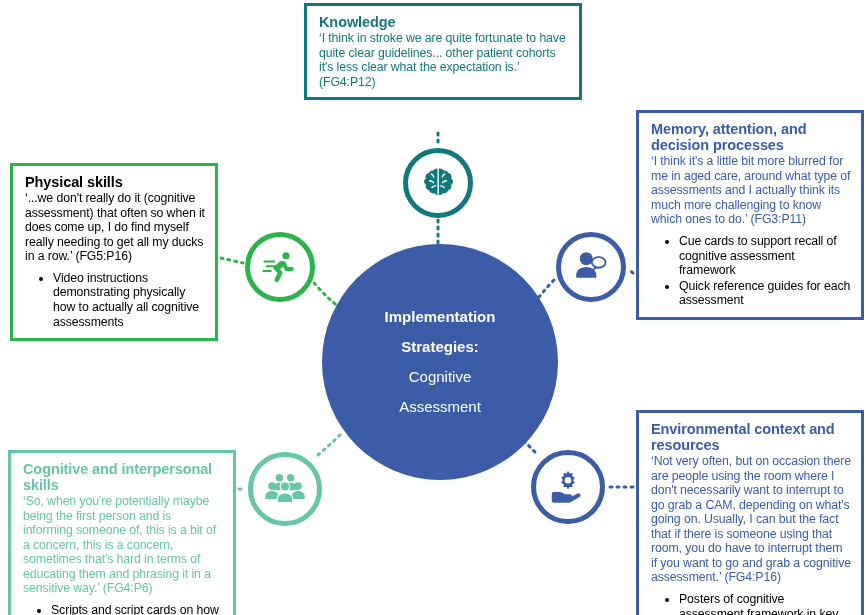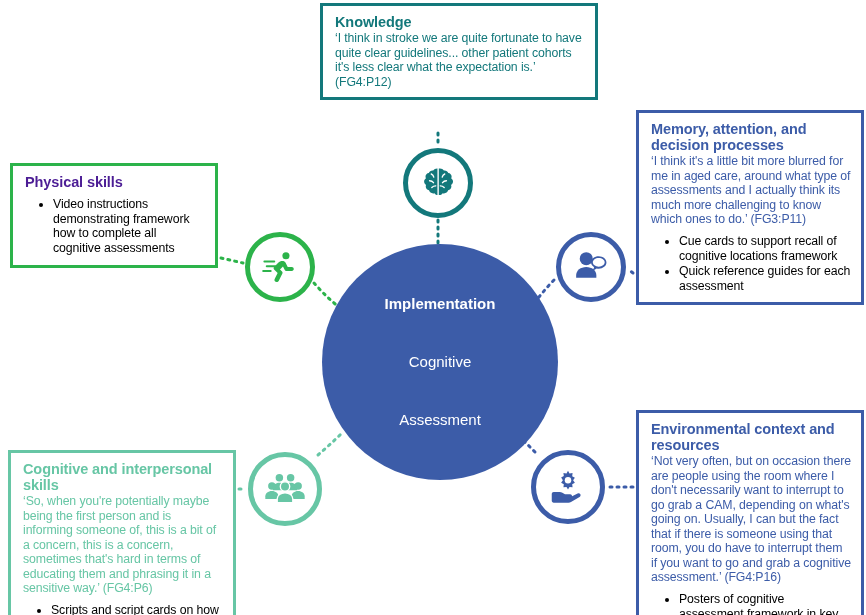--- a/index.html
+++ b/index.html
@@ -52,24 +52,24 @@
   }
   .card ul li {
     font-size: 12.3px;
     line-height: 1.19;
     color: #000000;
     margin-bottom: 1px;
     letter-spacing: -0.1px;
   }
 
   
-  .teal   { border-color: #13787b; margin-left: 16px; }
+  .teal   { border-color: #13787b; }
   .teal   h2, .teal .quote   { color: #13787b; }
   .green  { border-color: #2cb34a; }
-  .green  h2, .green .quote  { color: #4c1d95; }
+  .green  h2, .green .quote  { color: #000000; }
   .mint   { border-color: #67c6a5; }
   .mint   h2, .mint .quote   { color: #67c6a5; }
   .blue   { border-color: #3c5ca8; }
   .blue   h2, .blue .quote   { color: #3c5ca8; }
   .blue2  { border-color: #3c5ca8; }
   .blue2  h2, .blue2 .quote  { color: #3c5ca8; }
 
   
   #card-knowledge      { left: 304px; top: 3px;   width: 278px; }
   #card-memory         { left: 636px; top: 110px; width: 228px; }
@@ -95,21 +95,20 @@
   }
   #hub .l1, #hub .l2 {
     font-size: 15px;
     font-weight: bold;
     line-height: 2.0;
   }
   #hub .l3, #hub .l4 {
     font-size: 15px;
     font-weight: normal;
     line-height: 2.0;
-    margin-top: 28px;
   }
 
   
   .icon-node {
     position: absolute;
     box-sizing: border-box;
     border-radius: 50%;
     background: #ffffff;
     border-style: solid;
     border-width: 5px;
@@ -158,29 +157,30 @@
 
   <div class="card teal" id="card-knowledge">
     <h2>Knowledge</h2>
     <p class="quote">‘I think in stroke we are quite fortunate to have quite clear guidelines... other patient cohorts it's less clear what the expectation is.’ (FG4:P12)</p>
   </div>
 
   <div class="card blue" id="card-memory">
     <h2>Memory, attention, and decision processes</h2>
     <p class="quote">‘I think it's a little bit more blurred for me in aged care, around what type of assessments and I actually think its much more challenging to know which ones to do.’ (FG3:P11)</p>
     <ul>
-      <li>Cue cards to support recall of cognitive locations framework</li>
+      <li>Cue cards to support recall of cognitive assessment framework</li>
       <li>Quick reference guides for each assessment</li>
     </ul>
   </div>
 
   <div class="card green" id="card-physical">
     <h2>Physical skills</h2>
-    <ul>
-      <li>Video instructions demonstrating framework how to complete all cognitive assessments</li>
+    <p class="quote">‘...we don't really do it (cognitive assessment) that often so when it does come up, I do find myself really needing to get all my ducks in a row.’ (FG5:P16)</p>
+    <ul>
+      <li>Video instructions demonstrating physically how to actually all cognitive assessments</li>
     </ul>
   </div>
 
   <div class="card mint" id="card-cognitive">
     <h2>Cognitive and interpersonal skills</h2>
     <p class="quote">‘So, when you're potentially maybe being the first person and is informing someone of, this is a bit of a concern, this is a concern, sometimes that's hard in terms of educating them and phrasing it in a sensitive way.’ (FG4:P6)</p>
     <ul>
       <li>Scripts and script cards on how to introduce and give feedback on cognitive assessment</li>
     </ul>
   </div>
@@ -189,20 +189,21 @@
     <h2>Environmental context and resources</h2>
     <p class="quote">‘Not very often, but on occasion there are people using the room where I don't necessarily want to interrupt to go grab a CAM, depending on what's going on. Usually, I can but the fact that if there is someone using that room, you do have to interrupt them if you want to go and grab a cognitive assessment.’ (FG4:P16)</p>
     <ul>
       <li>Posters of cognitive assessment framework in key locations</li>
 
     </ul>
   </div>
 
   <div id="hub">
     <div class="l1">Implementation</div>
+    <div class="l2">Strategies:</div>
     <div class="l3">Cognitive</div>
     <div class="l4">Assessment</div>
   </div>
 
   <div class="icon-node" id="node-knowledge">
     <span>
       <svg width="36" height="36" viewBox="0 0 64 64" fill="#13787b">
         <path d="M30.5 6c-3 0-5.6 1.5-7 3.8-3.4-.6-6.6 1.2-7.8 4.2-3.3.3-5.9 3-5.9 6.4 0 1.1.3 2.1.8 3-2 1.3-3.3 3.5-3.3 6 0 2.6 1.4 4.8 3.5 6.1-.4.9-.6 1.9-.6 2.9 0 3.4 2.5 6.2 5.8 6.6.9 3.2 3.9 5.5 7.4 5.5.8 0 1.6-.1 2.3-.4 1.3 2 3.6 3.4 6.2 3.4h.6V6h-2zM33.5 6v47.5h.6c2.6 0 4.9-1.4 6.2-3.4.7.3 1.5.4 2.3.4 3.5 0 6.5-2.3 7.4-5.5 3.3-.4 5.8-3.2 5.8-6.6 0-1-.2-2-.6-2.9 2.1-1.3 3.5-3.5 3.5-6.1 0-2.5-1.3-4.7-3.3-6 .5-.9.8-1.9.8-3 0-3.4-2.6-6.1-5.9-6.4-1.2-3-4.4-4.8-7.8-4.2-1.4-2.3-4-3.8-7-3.8h-2z"></path>
         <path d="M31 4h2v54h-2z" fill="#ffffff"></path>
         <path d="M20 16c2.5 1 4 3 4.5 5.5M17 28c3 0 5.5 1.5 7 3.5M21 40c2-2 4.5-3 7-3M44 16c-2.5 1-4 3-4.5 5.5M47 28c-3 0-5.5 1.5-7 3.5M43 40c-2-2-4.5-3-7-3" stroke="#ffffff" stroke-width="2.4" fill="none" stroke-linecap="round"></path>

